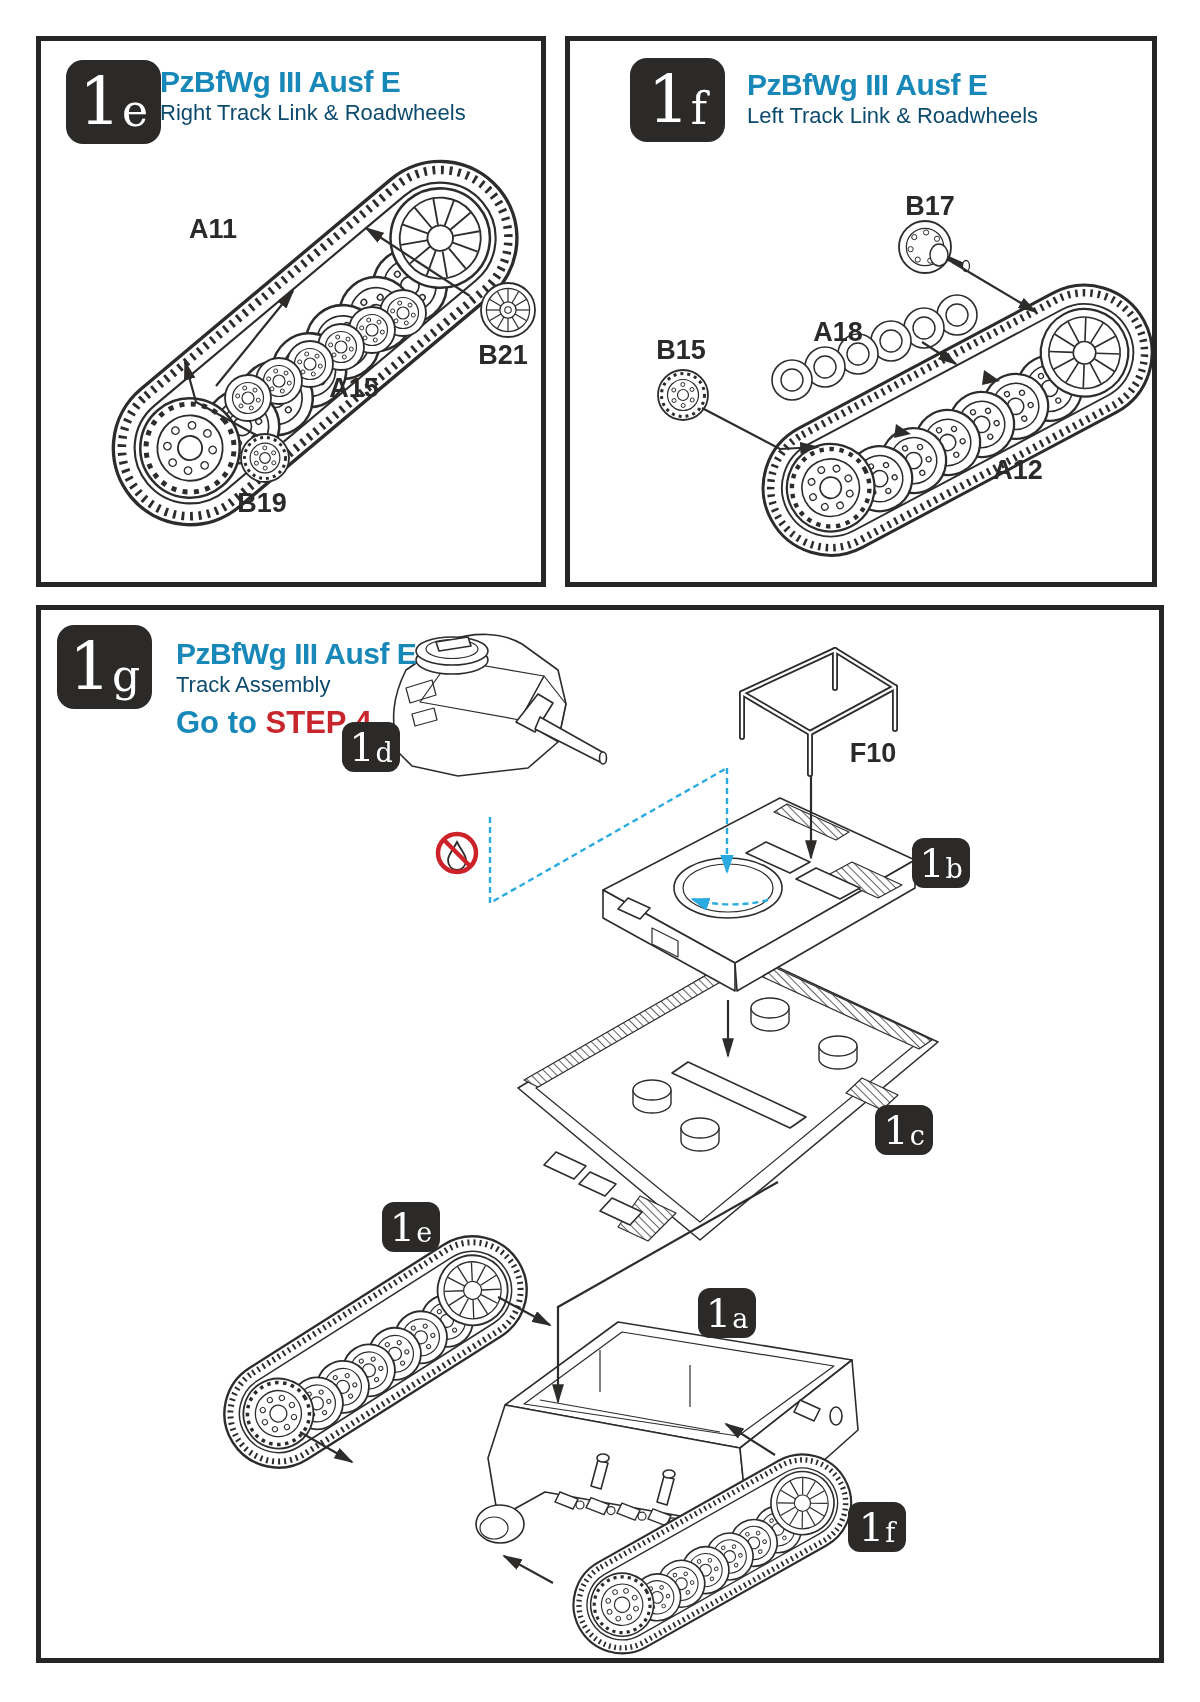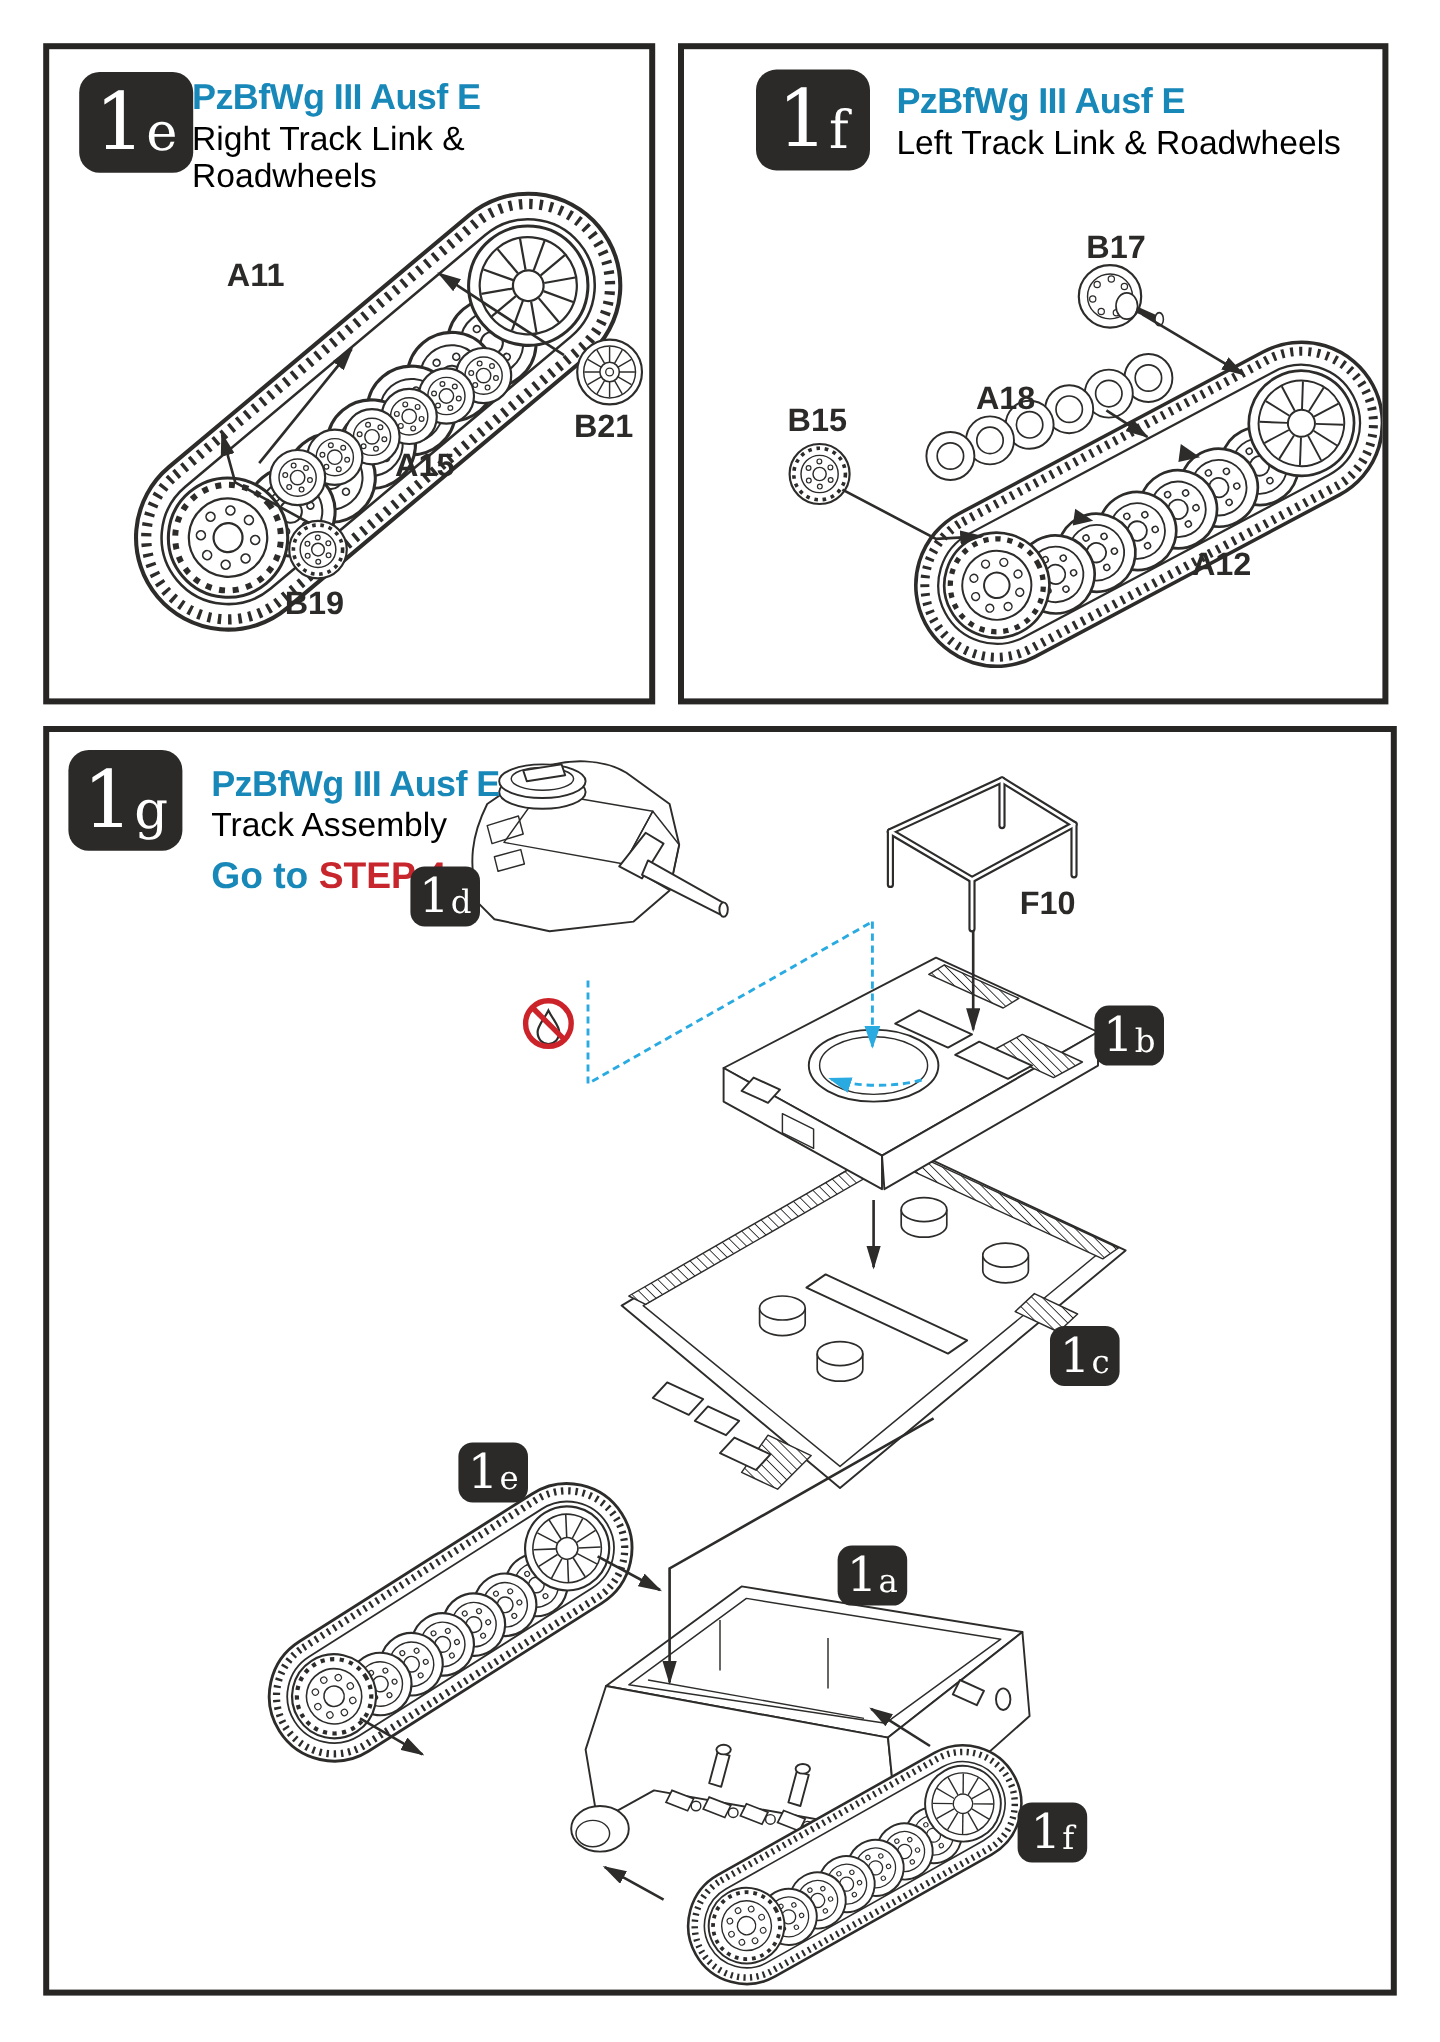--- a/index.html
+++ b/index.html
@@ -12,21 +12,21 @@
   .badge{position:absolute;background:#2b2a28;color:#fff;font-family:"DejaVu Serif",serif;
          display:flex;align-items:flex-start;justify-content:center;line-height:1;z-index:5;}
   .badge-lg{width:95px;height:84px;border-radius:17px;}
   .badge-lg .bn{font-size:66px;margin-top:9px;}
   .badge-lg .bl{font-size:44px;margin-top:29px;margin-left:1px;}
   .badge-sm{width:58px;height:50px;border-radius:12px;}
   .badge-sm .bn{font-size:40px;margin-top:5px;}
   .badge-sm .bl{font-size:27px;margin-top:17px;margin-left:1px;}
   .hgroup{position:absolute;z-index:4;}
   .ptitle{font-weight:bold;font-size:30px;color:#1888b9;letter-spacing:-0.5px;line-height:1.1;}
-  .psub{font-size:28px;color:#000000;margin-top:3px;line-height:1.1;}
+  .psub{font-size:22px;color:#0c4a6e;margin-top:3px;line-height:1.1;}
   .goto{font-weight:bold;font-size:31px;margin-top:9px;line-height:1.1;}
   .goto .g1{color:#1888b9;}
   .goto .g2{color:#c8262d;}
   svg.diag{position:absolute;left:0;top:0;z-index:1;}
   .plabel{font-family:"Liberation Sans",sans-serif;font-weight:bold;font-size:27px;
           fill:#2b2a29;text-anchor:middle;}
   .ln{stroke:#2d2c2b;stroke-width:1.6;fill:#fff;stroke-linejoin:round;}
   .lnn{stroke:#2d2c2b;stroke-width:1.2;fill:none;stroke-linejoin:round;}
   .lnh{stroke:#2d2c2b;stroke-width:1.2;fill:url(#ht);stroke-linejoin:round;}
   .arr{stroke:#2d2c2b;stroke-width:2.2;fill:none;}

